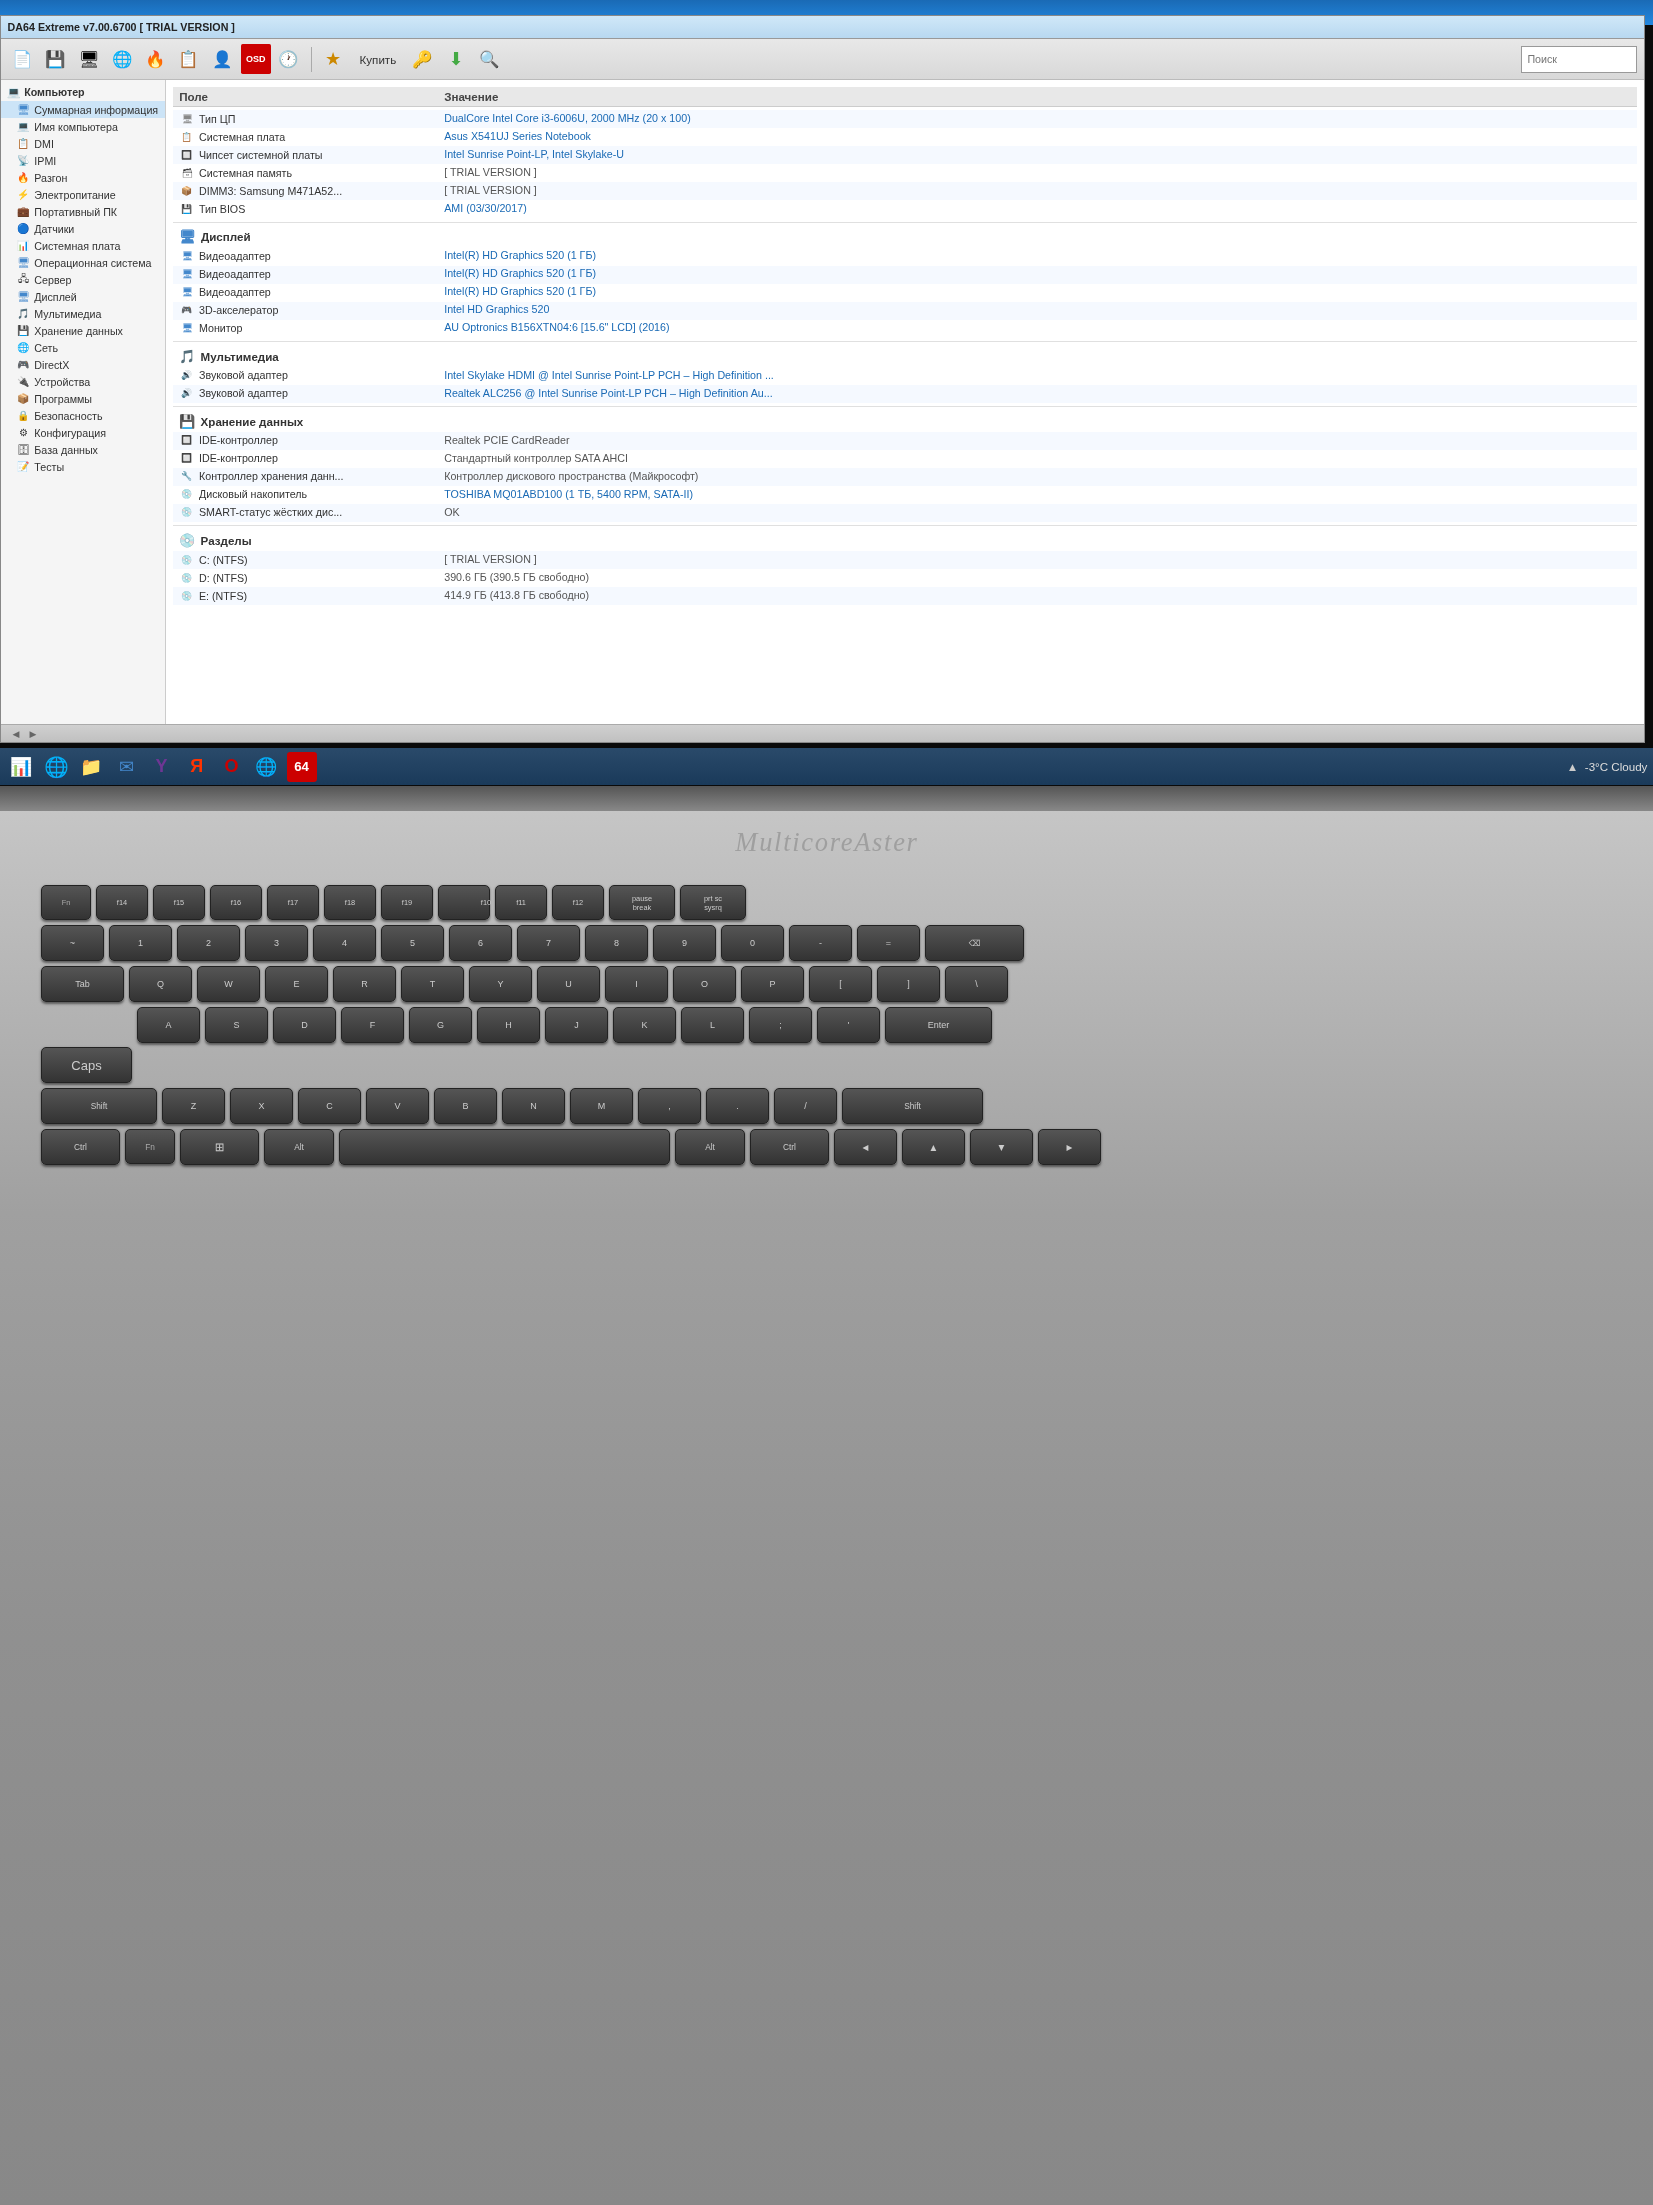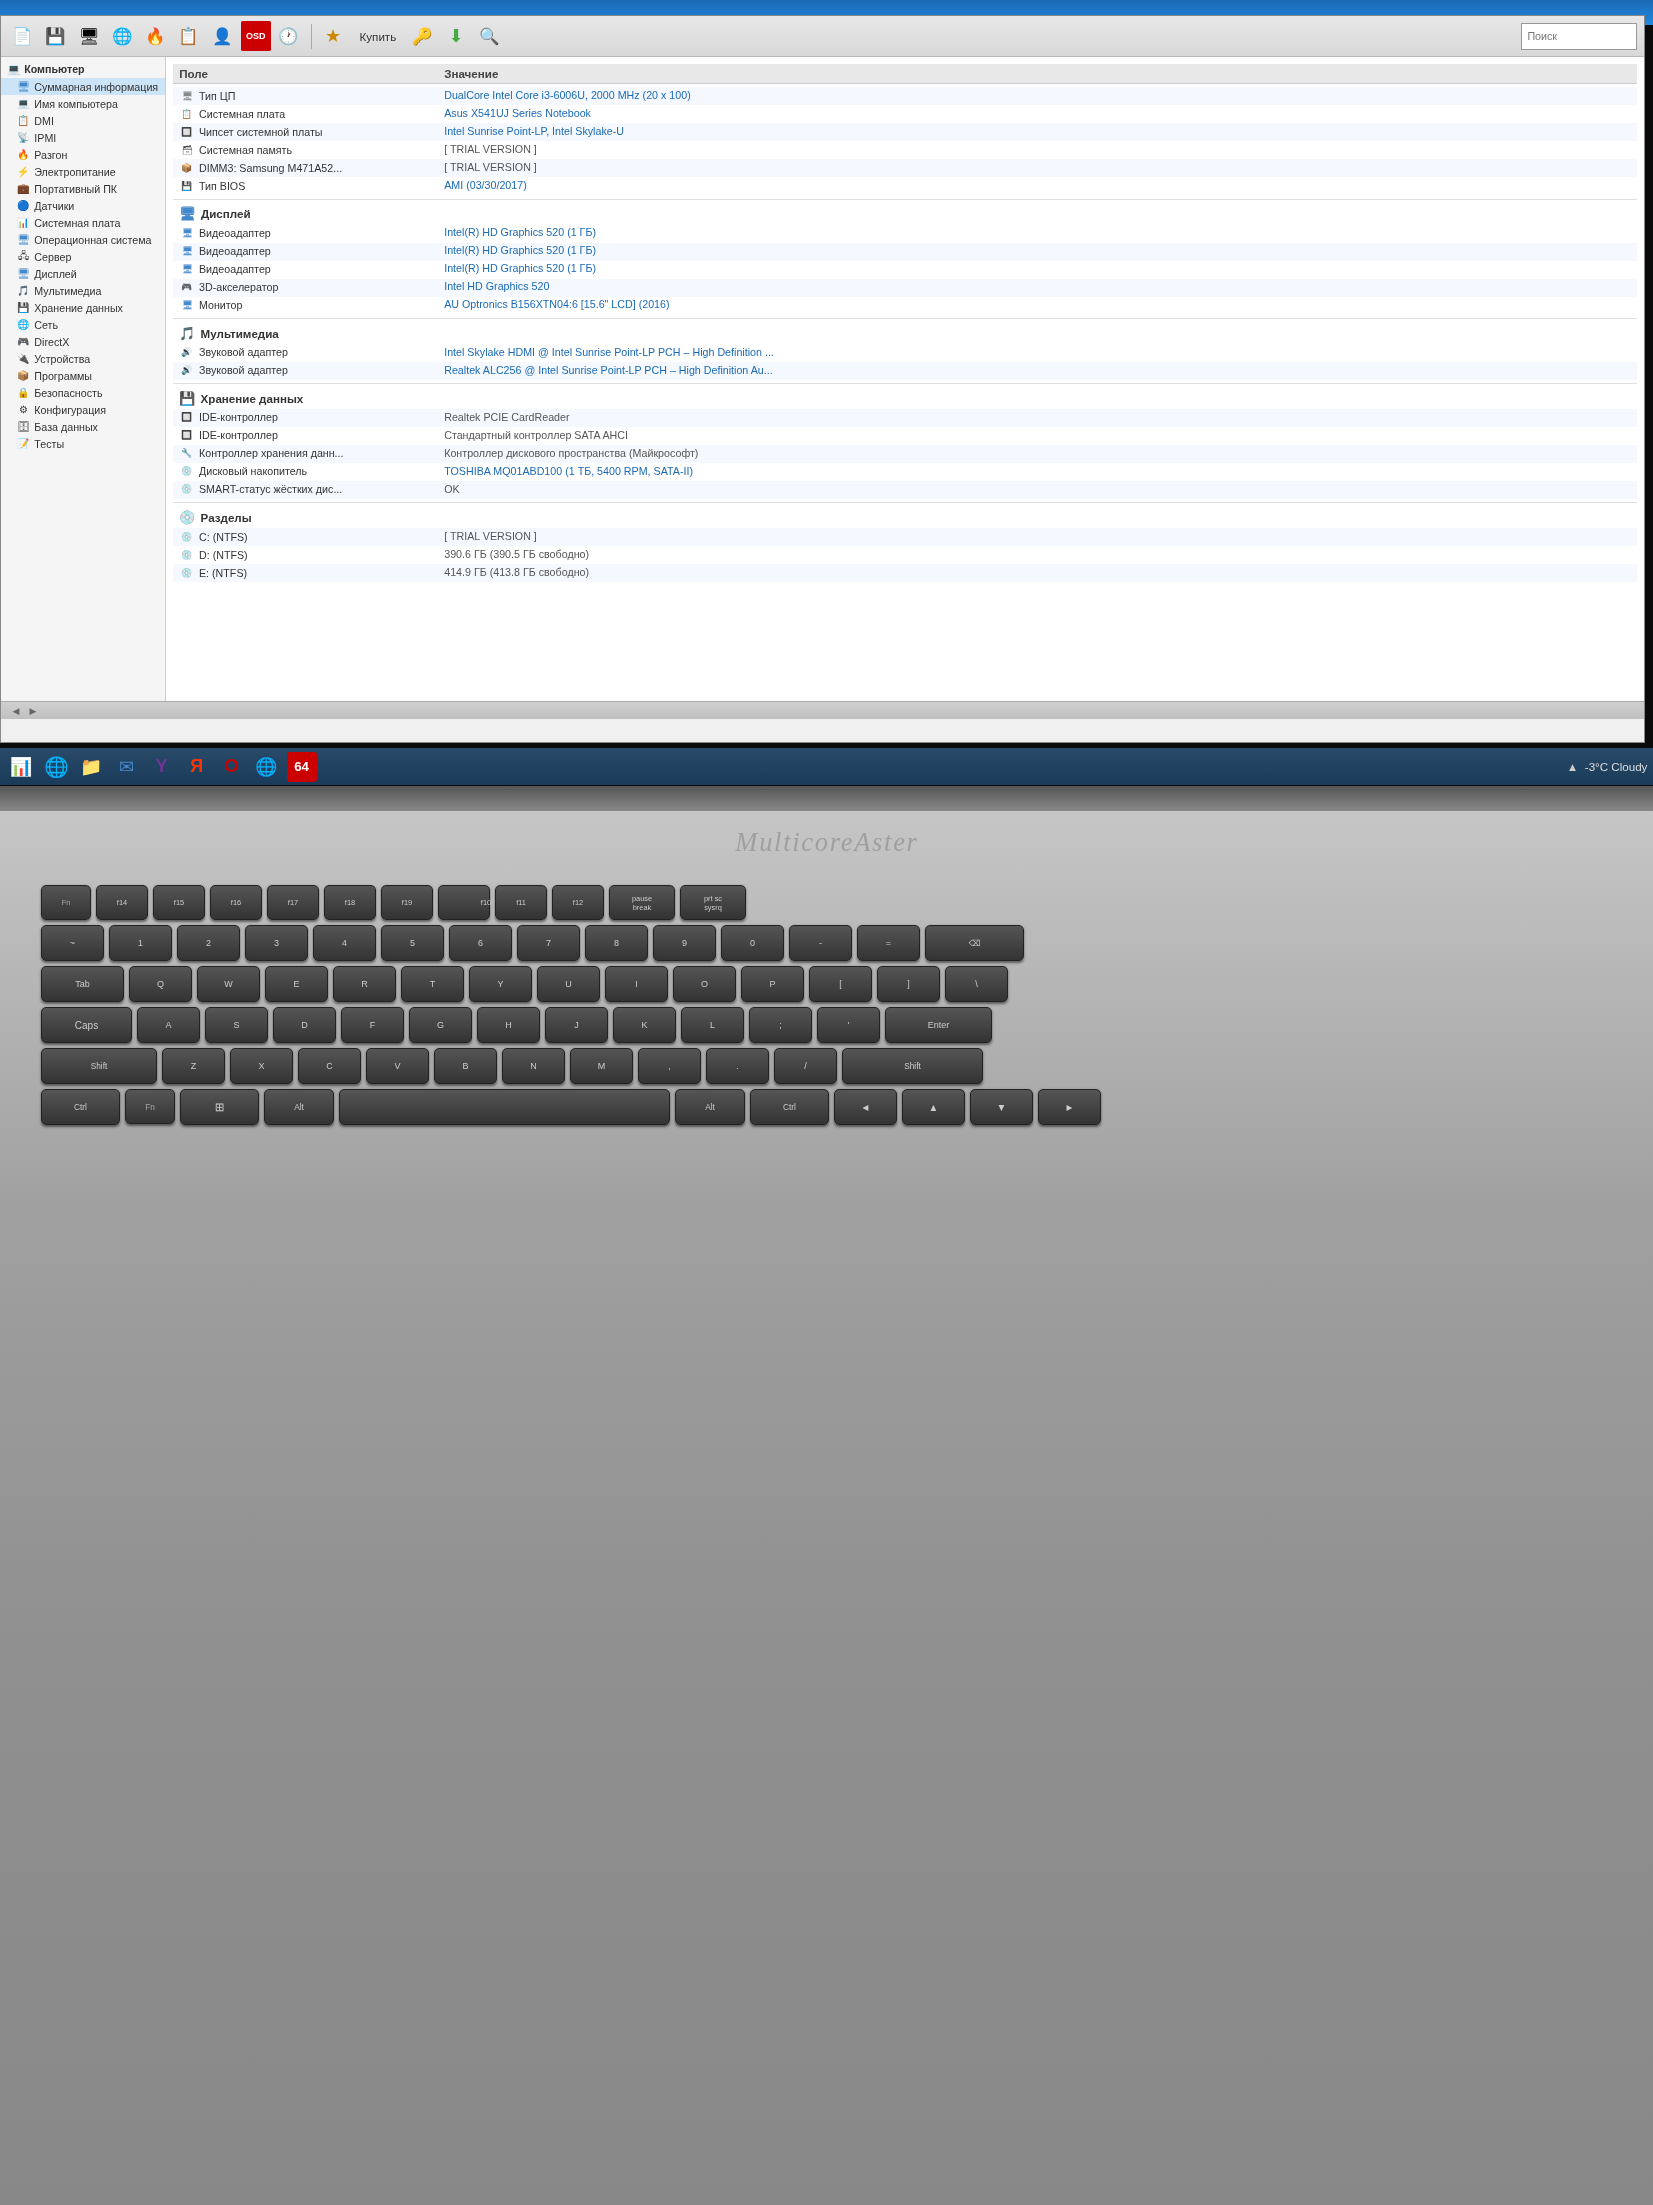--- a/index.html
+++ b/index.html
@@ -395,20 +395,23 @@
     }
   </style>
 </head>
 <body>
 
 <div class="screen-area">
   <div class="screen-top-gradient"></div>
 
   <div class="app-window">
 
+    <div class="title-bar">
+      <span>DA64 Extreme v7.00.6700  [ TRIAL VERSION ]</span>
+    </div>
 
     <div class="toolbar">
       <div class="toolbar-icon" title="New">📄</div>
       <div class="toolbar-icon" title="Save">💾</div>
       <div class="toolbar-icon">🖥</div>
       <div class="toolbar-icon">🌐</div>
       <div class="toolbar-icon">🔥</div>
       <div class="toolbar-icon">📋</div>
       <div class="toolbar-icon">👤</div>
       <div class="toolbar-icon osd-btn">OSD</div>
@@ -774,21 +777,21 @@
       <div class="key key-normal">U</div>
       <div class="key key-normal">I</div>
       <div class="key key-normal">O</div>
       <div class="key key-normal">P</div>
       <div class="key key-normal">[</div>
       <div class="key key-normal">]</div>
       <div class="key key-normal">\</div>
     </div>
 
     <div class="key-row">
-      <div class="key key-caps" style="font-size:10px;">Caps</div>
+      <div class="key key-caps" style="font-size:13px;margin-top:40px;">Caps</div>
       <div class="key key-normal">A</div>
       <div class="key key-normal">S</div>
       <div class="key key-normal">D</div>
       <div class="key key-normal">F</div>
       <div class="key key-normal">G</div>
       <div class="key key-normal">H</div>
       <div class="key key-normal">J</div>
       <div class="key key-normal">K</div>
       <div class="key key-normal">L</div>
       <div class="key key-normal">;</div>

